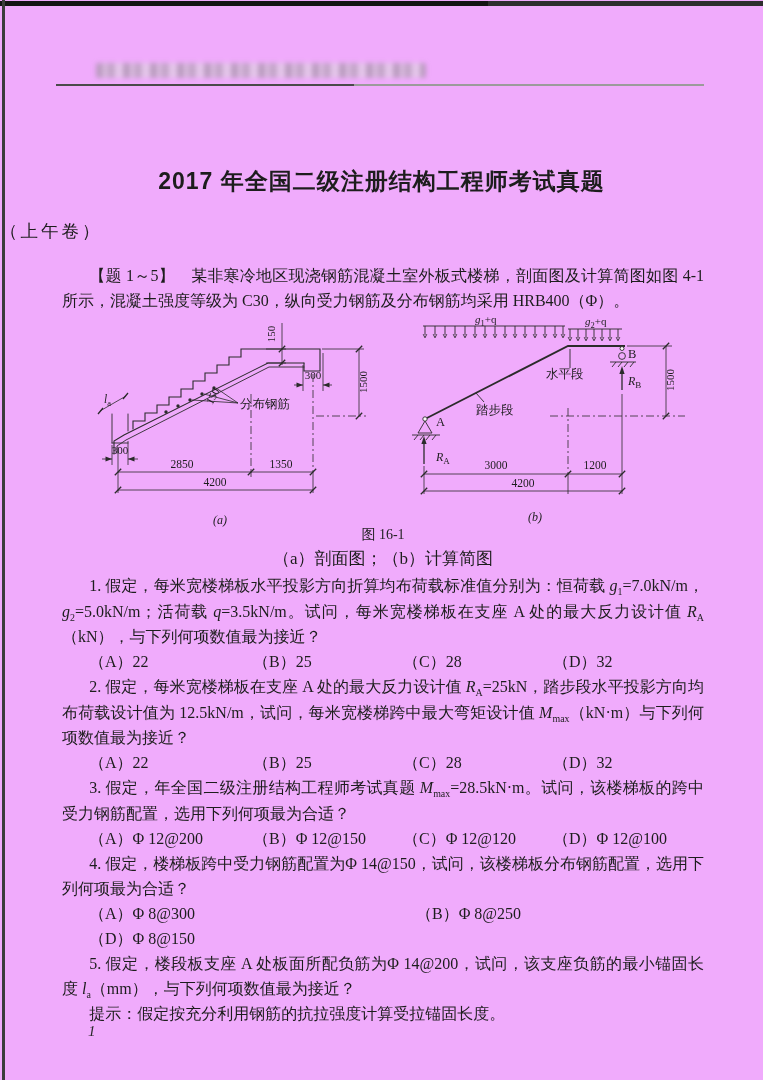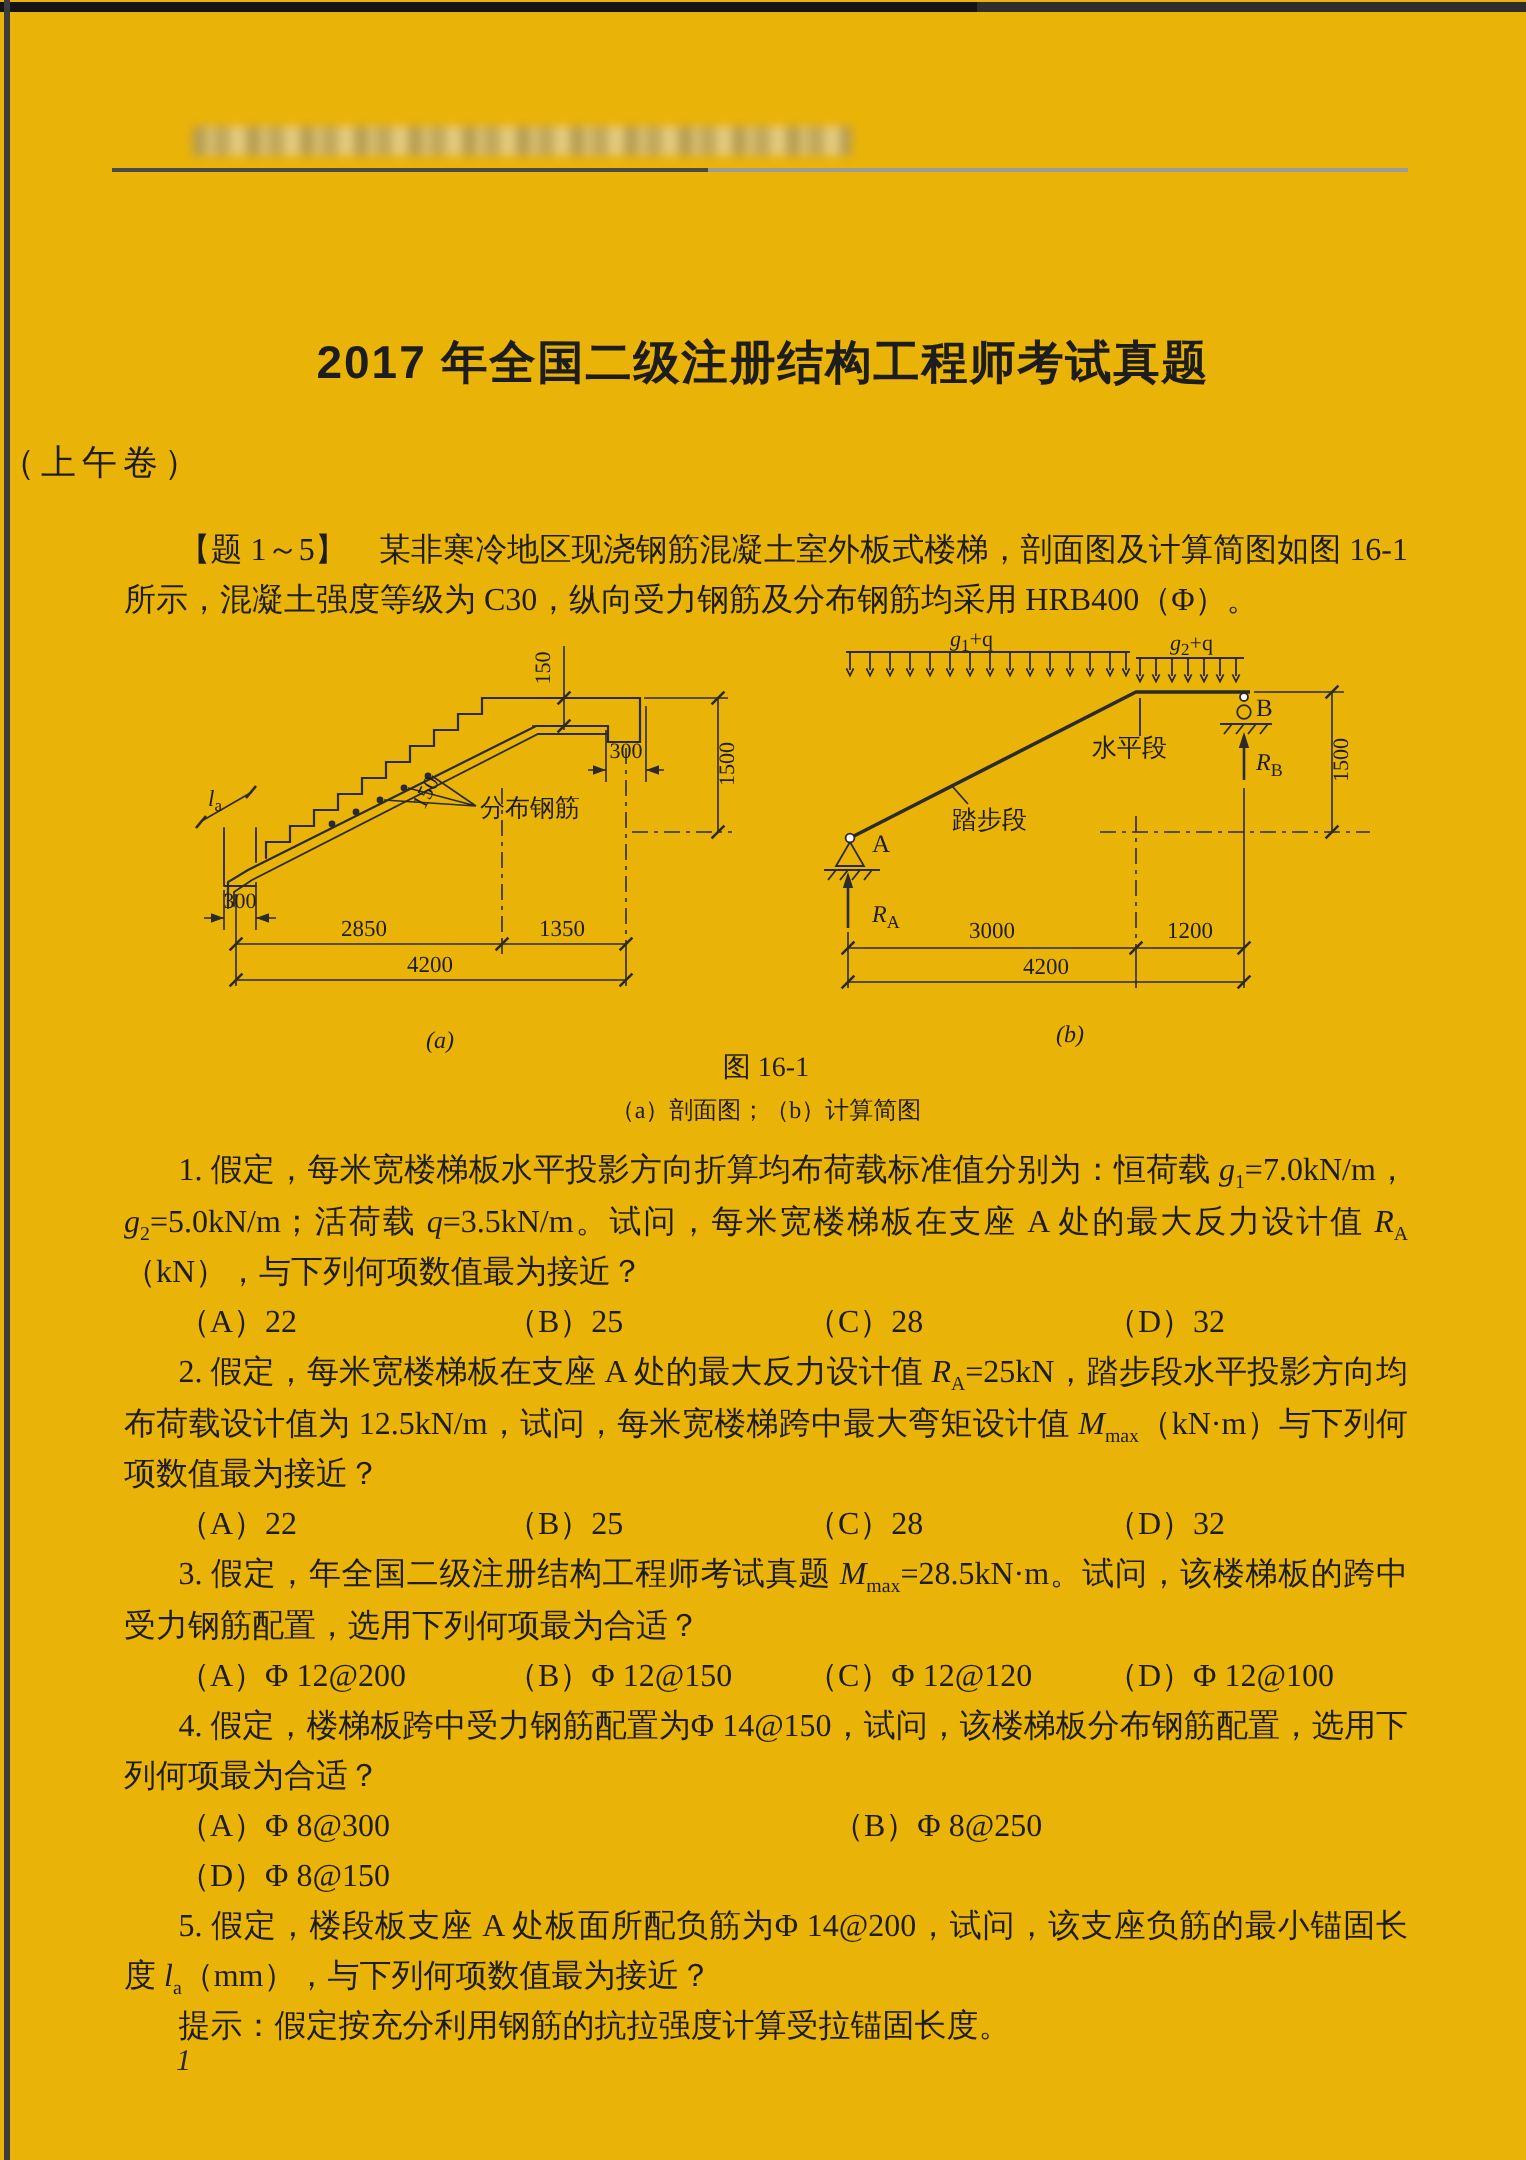--- a/index.html
+++ b/index.html
@@ -1,16 +1,16 @@
 <!DOCTYPE html>
 <html><head>
 <meta charset="utf-8">
 <style>
   html,body{margin:0;padding:0;background:#e9e9e7;}
-  .sheet{position:relative;width:763px;height:1080px;background:#eab308;overflow:hidden;
+  .sheet{position:relative;width:763px;height:1080px;background:#f0abfc;overflow:hidden;
          font-family:"Liberation Serif","DejaVu Serif",serif;color:#1d1d1d;}
   .edge-top{position:absolute;left:0;top:1px;width:100%;height:5px;
             background:linear-gradient(90deg,#141414 0 64%,#2e2e2e 64% 100%);}
   .edge-left{position:absolute;left:2px;top:0;width:3px;height:100%;background:#3c3c3c;}
   .blur-header{position:absolute;top:63px;left:96px;width:330px;height:15px;border-radius:2px;
             background:repeating-linear-gradient(90deg,#8e8e8e 0 7px,#cfcfcf 7px 11px,#a0a0a0 11px 19px,#dedede 19px 27px);
             filter:blur(2.4px);opacity:.55;}
   .rule{position:absolute;top:84px;left:56px;width:648px;height:2px;
         background:linear-gradient(90deg,#4a4a4a 0 46%,#9b9b9b 46% 100%);}
   .title{position:absolute;top:166px;left:0;width:100%;text-align:center;
@@ -21,42 +21,42 @@
   .main{position:absolute;left:62px;top:264px;width:642px;font-size:16px;line-height:1.56;text-align:justify;}
   p{margin:0;padding:0;}
   .indent{text-indent:1.7em;}
   .b{font-weight:normal;}
   .it{font-style:italic;}
   sub{font-size:.62em;}
   .figwrap{position:relative;height:258px;margin-top:2px;}
   .fig-a{position:absolute;left:8px;top:3px;}
   .fig-b{position:absolute;left:338px;top:0;}
   .figcap{position:absolute;top:208px;left:0;width:100%;text-align:center;font-size:14px;line-height:1.5;}
-  .figsub{position:absolute;top:230px;left:0;width:100%;text-align:center;font-size:12px;line-height:1.5;}
+  .figsub{position:absolute;top:230px;left:0;width:100%;text-align:center;font-size:17px;line-height:1.5;}
   .opts{display:grid;padding-left:27px;}
   .g4{grid-template-columns:164px 150px 150px 1fr;}
   .g2{grid-template-columns:327px 1fr;}
   .pagenum{position:absolute;left:88px;top:1023px;font-style:italic;font-size:15px;color:#2a2a2a;}
   svg text{font-family:"Liberation Serif","DejaVu Serif",serif;fill:#1d1d1d;}
 </style>
 </head>
 <body>
 
 <div class="sheet">
   <div class="edge-top"></div>
   <div class="edge-left"></div>
   <div class="blur-header"></div>
   <div class="rule"></div>
 
   <div class="title">2017 年全国二级注册结构工程师考试真题</div>
   <div class="subtitle">（上午卷）</div>
 
   <div class="main">
 
-    <p class="indent"><span class="b">【题 1～5】</span><span>　某非寒冷地区现浇钢筋混凝土室外板式楼梯，剖面图及计算简图如图 16-1所示，混凝土强度等级为 C30，纵向受力钢筋及分布钢筋均采用 HRB400（Φ）。</span></p>
+    <p class="indent"><span class="b">【题 1～5】</span><span>　某非寒冷地区现浇钢筋混凝土室外板式楼梯，剖面图及计算简图如图 4-1所示，混凝土强度等级为 C30，纵向受力钢筋及分布钢筋均采用 HRB400（Φ）。</span></p>
 
     <div class="figwrap">
 
       <svg class="fig-a" width="340" height="208" viewBox="0 0 340 208">
         <g stroke="#2b2b2b" stroke-width="1.1" fill="none" stroke-linecap="round">
           <path d="M63 110 V102 H75 V94 H87 V86 H99 V78 H111 V70 H123 V62 H135 V54 H147 V46 H159 V38 H171 V30 H250 V52 H234 V44"></path>
           <path d="M234 44 H198 L54 116 L44 122 V135"></path>
           <path stroke-width="0.9" d="M234 48 H199 L56 121 L47 127 V134"></path>
           <path stroke-width="0.9" d="M42 95 V124 M58 95 V112 M42 124 H58"></path>
         </g>

